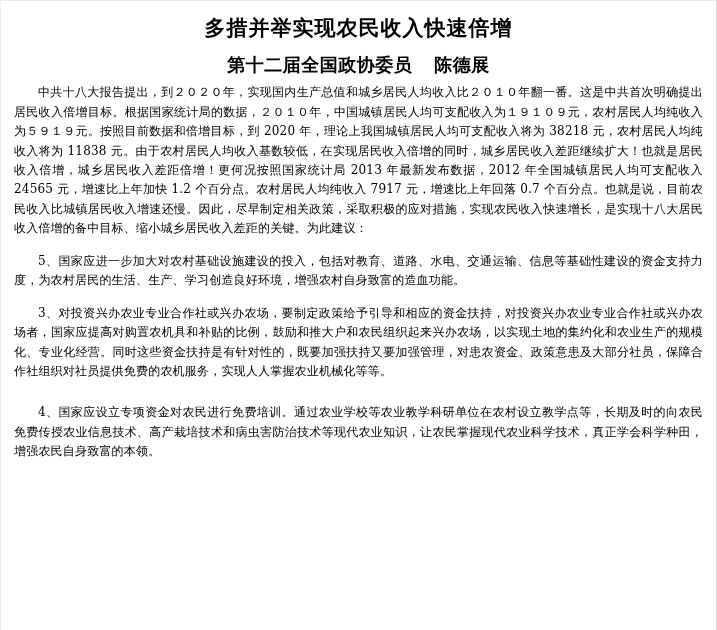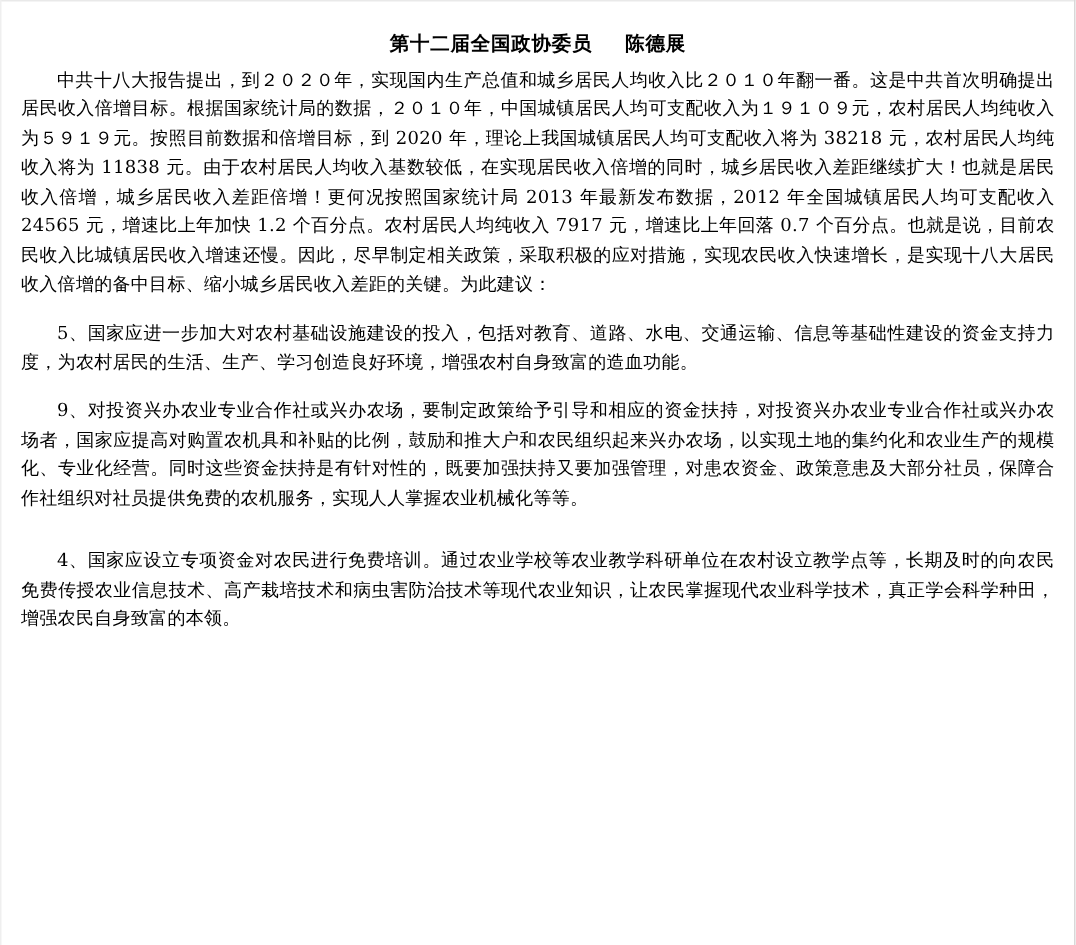--- a/index.html
+++ b/index.html
@@ -26,21 +26,21 @@
   .doc-title {
     text-align: center;
     font-size: 21px;
     font-weight: bold;
     letter-spacing: 1px;
     margin: 6px 0 2px 0;
     line-height: 1.3;
   }
   .doc-subtitle {
     text-align: center;
-    font-size: 13px;
+    font-size: 18px;
     font-weight: bold;
     margin: 12px 0 6px 0;
     letter-spacing: 0.5px;
   }
   .doc-subtitle .gap {
     display: inline-block;
     width: 22px;
   }
   .body-text {
     font-size: 12px;
@@ -81,26 +81,27 @@
   }
 </style>
 </head>
 <body>
 
 <div class="page">
   <div class="top-edge"></div>
   <div class="left-edge"></div>
   <div class="right-edge"></div>
 
+  <h1 class="doc-title">多措并举实现农民收入快速倍增</h1>
 
   <div class="doc-subtitle">
     <span>第十二届全国政协委员</span><span class="gap"></span><span>陈德展</span>
   </div>
 
   <p class="body-text">中共十八大报告提出，到２０２０年，实现国内生产总值和城乡居民人均收入比２０１０年翻一番。这是中共首次明确提出居民收入倍增目标。根据国家统计局的数据，２０１０年，中国城镇居民人均可支配收入为１９１０９元，农村居民人均纯收入为５９１９元。按照目前数据和倍增目标，到 2020 年，理论上我国城镇居民人均可支配收入将为 38218 元，农村居民人均纯收入将为 11838 元。由于农村居民人均收入基数较低，在实现居民收入倍增的同时，城乡居民收入差距继续扩大！也就是居民收入倍增，城乡居民收入差距倍增！更何况按照国家统计局 2013 年最新发布数据，2012 年全国城镇居民人均可支配收入 24565 元，增速比上年加快 1.2 个百分点。农村居民人均纯收入 7917 元，增速比上年回落 0.7 个百分点。也就是说，目前农民收入比城镇居民收入增速还慢。因此，尽早制定相关政策，采取积极的应对措施，实现农民收入快速增长，是实现十八大居民收入倍增的备中目标、缩小城乡居民收入差距的关键。为此建议：</p>
   <div class="para-gap"></div>
   <p class="body-text">5、国家应进一步加大对农村基础设施建设的投入，包括对教育、道路、水电、交通运输、信息等基础性建设的资金支持力度，为农村居民的生活、生产、学习创造良好环境，增强农村自身致富的造血功能。</p>
   <div class="para-gap"></div>
-  <p class="body-text">9、对投资兴办农业专业合作社或兴办农场，要制定政策给予引导和相应的资金扶持，对投资兴办农业专业合作社或兴办农场者，国家应提高对购置农机具和补贴的比例，鼓励和推大户和农民组织起来兴办农场，以实现土地的集约化和农业生产的规模化、专业化经营。同时这些资金扶持是有针对性的，既要加强扶持又要加强管理，对患农资金、政策意患及大部分社员，保障合作社组织对社员提供免费的农机服务，实现人人掌握农业机械化等等。</p>
+  <p class="body-text">3、对投资兴办农业专业合作社或兴办农场，要制定政策给予引导和相应的资金扶持，对投资兴办农业专业合作社或兴办农场者，国家应提高对购置农机具和补贴的比例，鼓励和推大户和农民组织起来兴办农场，以实现土地的集约化和农业生产的规模化、专业化经营。同时这些资金扶持是有针对性的，既要加强扶持又要加强管理，对患农资金、政策意患及大部分社员，保障合作社组织对社员提供免费的农机服务，实现人人掌握农业机械化等等。</p>
   <div class="para-gap"></div>
   <div class="para-gap"></div>
   <p class="body-text">4、国家应设立专项资金对农民进行免费培训。通过农业学校等农业教学科研单位在农村设立教学点等，长期及时的向农民免费传授农业信息技术、高产栽培技术和病虫害防治技术等现代农业知识，让农民掌握现代农业科学技术，真正学会科学种田，增强农民自身致富的本领。</p>
 </div>
 
 </body></html>

